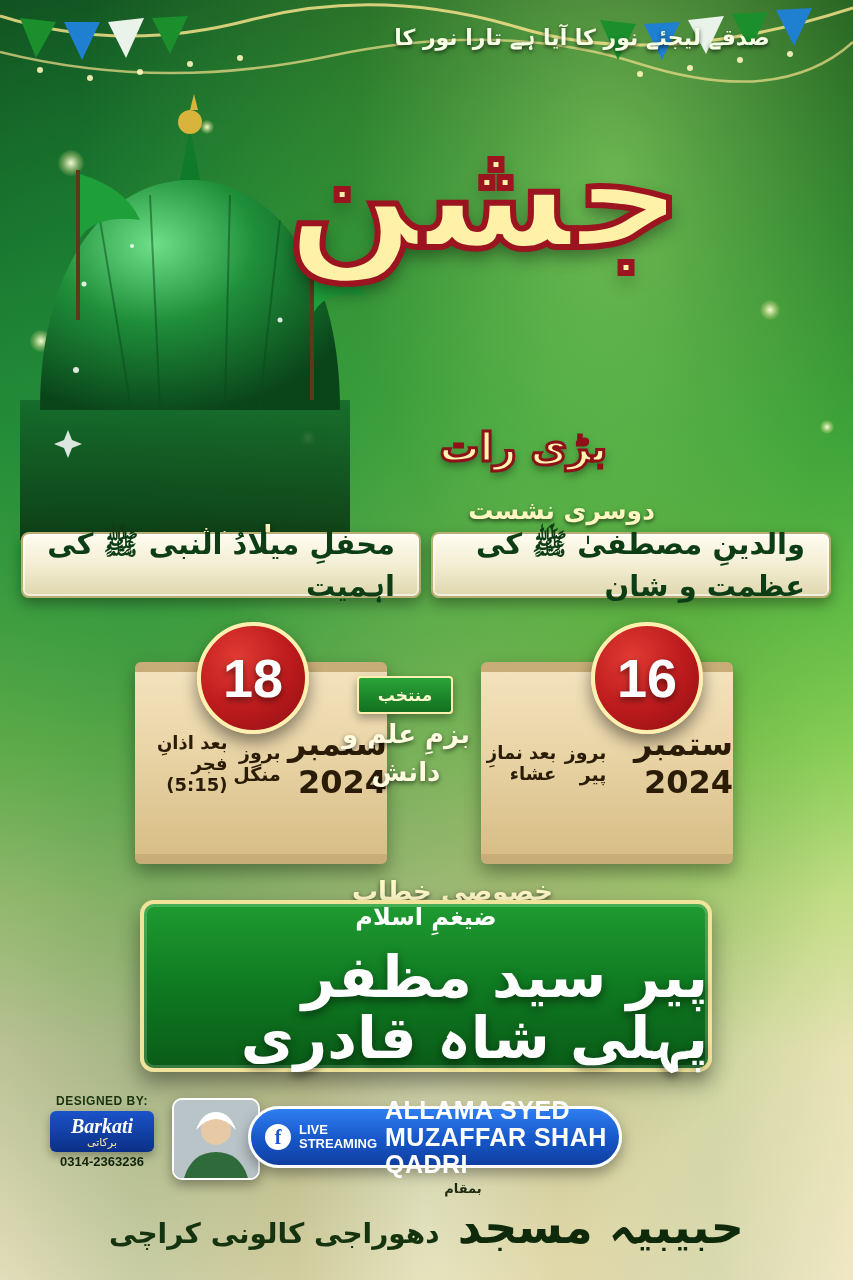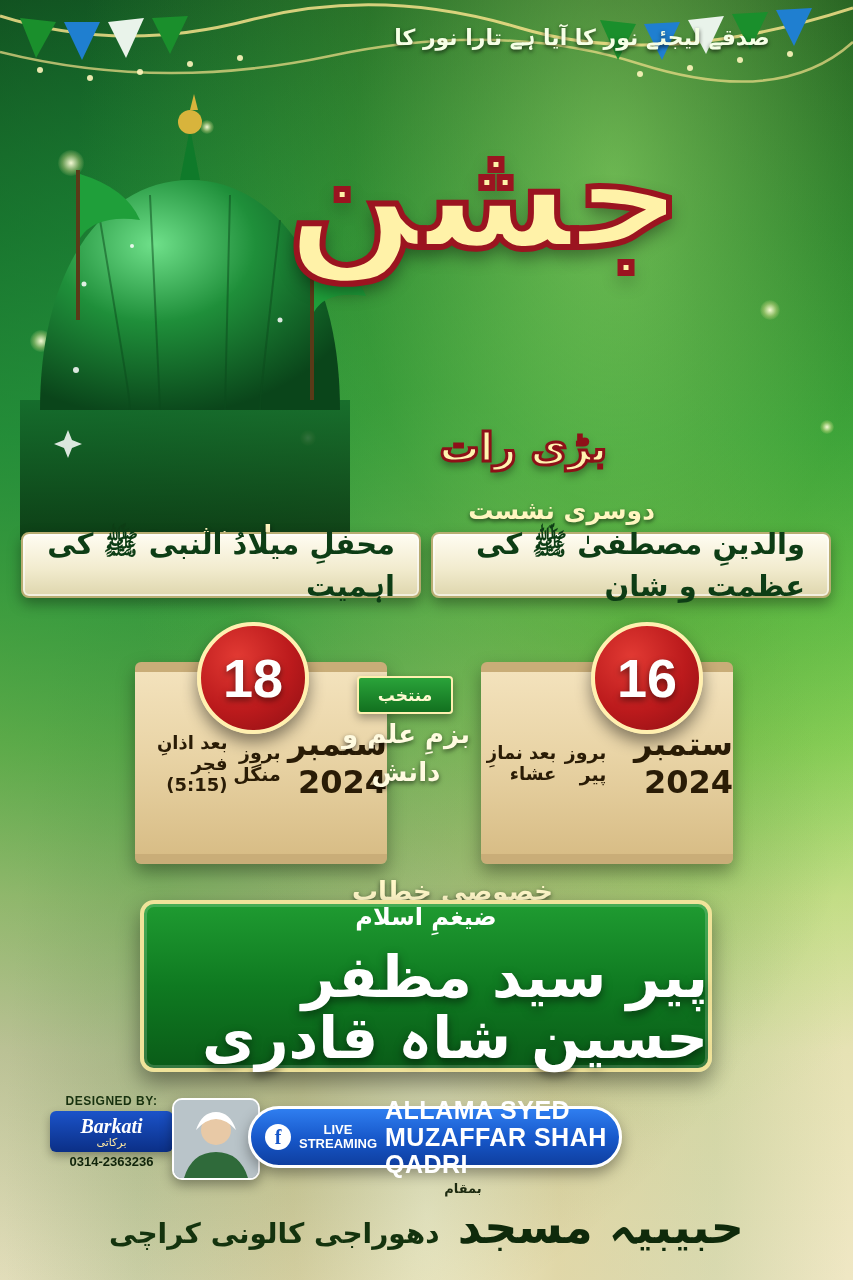--- a/index.html
+++ b/index.html
@@ -256,21 +256,21 @@
     font-weight: bold;
     text-shadow: 0 4px 10px rgba(0,0,0,0.5);
     line-height: 1.05;
   }
 
   
   .designed {
     position: absolute;
     left: 50px;
     top: 1094px;
-    width: 123px;
+    width: 104px;
     text-align: center;
   }
   .designed .dlabel {
     font-size: 12px;
     font-weight: bold;
     color: #18320f;
     letter-spacing: 0.5px;
   }
   .designed .dcard {
     margin-top: 3px;
@@ -327,21 +327,20 @@
     display: flex;
     align-items: center;
     justify-content: center;
     flex: 0 0 auto;
   }
   .live-tag {
     color: #fff;
     font-size: 13px;
     font-weight: bold;
     line-height: 1.05;
-    text-align: center;
   }
   .live-name {
     color: #fff;
     font-size: 25px;
     font-weight: bold;
     line-height: 1.08;
     letter-spacing: 0.5px;
   }
 
   
@@ -498,21 +497,21 @@
 
   <div class="mid-ribbon urdu">منتخب</div>
   <div class="mid-lines urdu">
     <div>بزمِ علم و</div>
     <div>دانش</div>
   </div>
 
   <div class="khitab-label urdu">خصوصی خطاب</div>
   <div class="speaker-panel">
     <div class="speaker-pre urdu">ضیغمِ اسلام</div>
-    <div class="speaker-name urdu">پیر سید مظفر حسین شاہ قادری</div>
+    <div class="speaker-name urdu">پیر سید مظفر پہلی شاہ قادری</div>
   </div>
 
   <div class="designed">
     <div class="dlabel">DESIGNED BY:</div>
     <div class="dcard">
       <div class="dbrand">Barkati</div>
       <div class="dsub urdu">برکاتی</div>
     </div>
     <div class="dphone">0314-2363236</div>
   </div>

